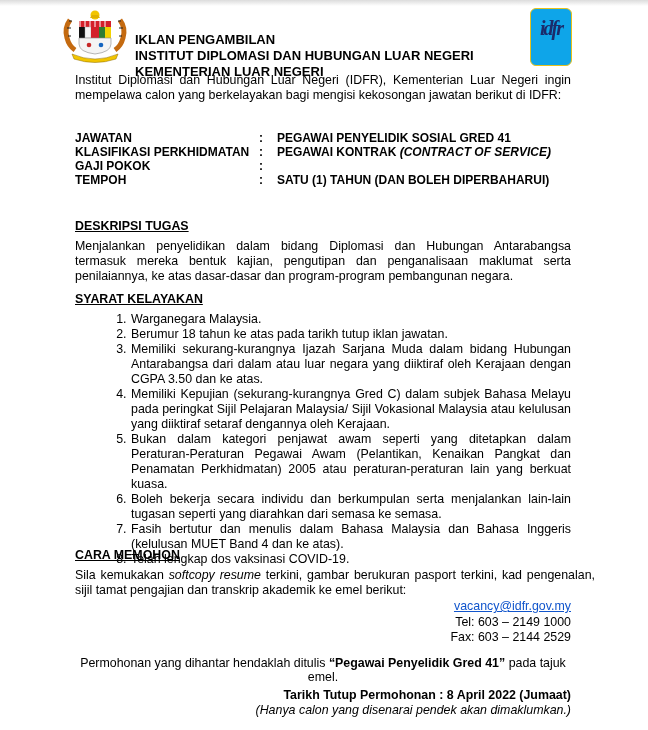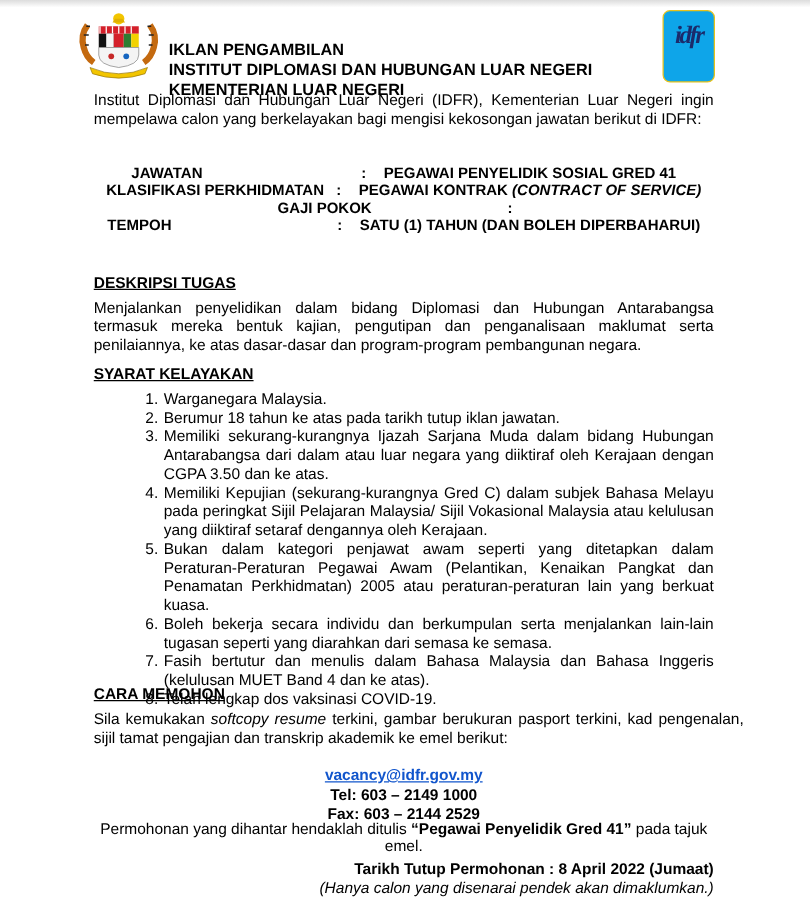--- a/index.html
+++ b/index.html
@@ -15,32 +15,32 @@
   .logo span { position: absolute; left: 2px; top: 8px; width: 36px; text-align: center;
                font-family: "Liberation Serif", serif; font-style: italic; font-weight: bold;
                color: #1b2b6b; font-size: 20px; letter-spacing: -2px; }
   .htitle { position: absolute; left: 60px; top: 4px; width: 376px; text-align: left;
             font-weight: bold; font-size: 13px; line-height: 16px; margin-top: 20px; }
   .para { text-align: justify; line-height: 15px; margin: 0; }
   .intro { position: absolute; left: 0; top: 73px; width: 496px; }
   .intro .para, .desc .para { text-align-last: left; }
   .kv { position: absolute; left: 0; top: 131px; width: 496px; font-weight: bold;
         font-size: 12px; line-height: 14px; }
-  .kv-row { display: flex; justify-content: center; }
+  .kv-row { display: flex; }
   .kv-key { width: 184px; }
   .kv-colon { width: 18px; }
   .kv-val i { font-style: italic; }
   .sec-h { font-weight: bold; text-decoration: underline; font-size: 12.4px; margin: 0 0 6px 0; }
   .desc { position: absolute; left: 0; top: 219px; width: 496px; }
   .req { position: absolute; left: 0; top: 292px; width: 496px; }
   ol { margin: 0; padding: 0 0 0 37px; line-height: 15px; }
   ol li { text-align: justify; padding-left: 1px; margin-left: 18px; }
   .apply { position: absolute; left: 0; top: 548px; width: 520px; }
   .apply .para { text-align: justify; text-align-last: left; }
-  .contact { text-align: center; font-weight: bold; line-height: 15.5px; margin-top: 15px; width: 496px; }
+  .contact { text-align: right; font-weight: normal; line-height: 15.5px; margin-top: 1px; width: 496px; }
   .contact a { color: #1155cc; text-decoration: underline; }
   .note { position: absolute; left: 0; top: 656px; width: 496px; text-align: center; }
   .note b { font-weight: bold; }
   .closing { position: absolute; left: 0; top: 688px; width: 496px; text-align: center; line-height: 15px; }
   .closing .d { font-weight: bold; text-align: right; }
   .closing .s { font-style: italic; text-align: right; }
 </style>
 </head>
 <body>
 

